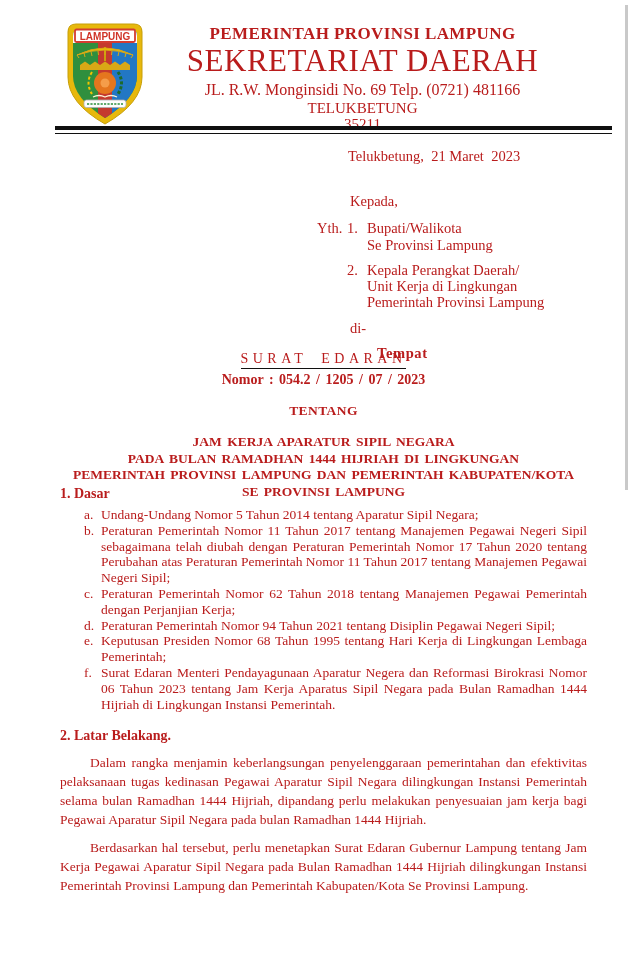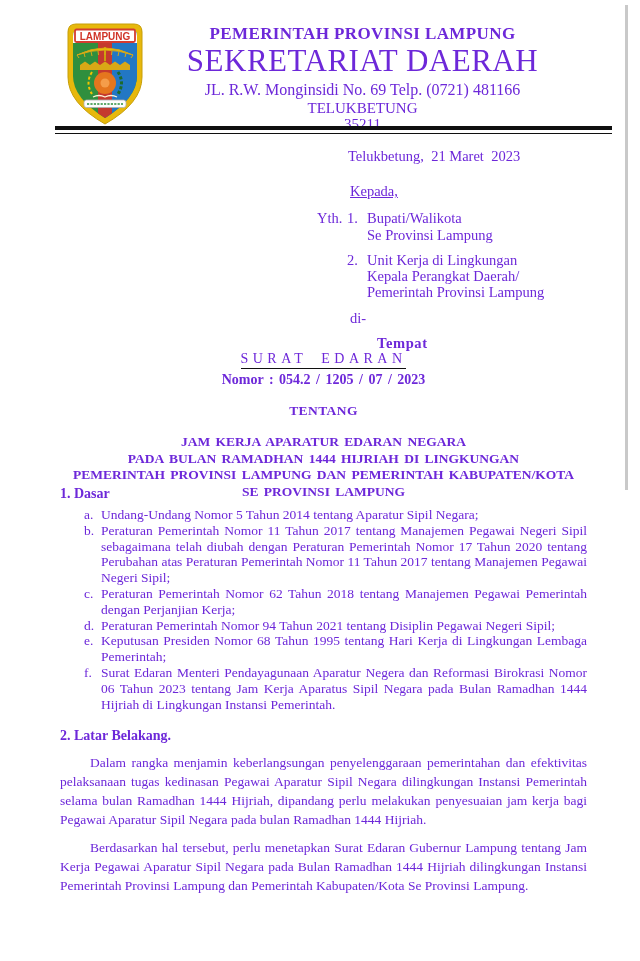--- a/index.html
+++ b/index.html
@@ -1,41 +1,41 @@
 <!DOCTYPE html>
 <html><head>
 <meta charset="utf-8">
 <style>
   html,body{margin:0;padding:0;background:#ffffff;}
   .page{
     position:relative;
     width:640px;height:961px;
     background:#ffffff;
     font-family:"Liberation Serif","DejaVu Serif",serif;
-    color:#6d28d9;
+    color:#b91c1c;
     overflow:hidden;
   }
   
   .scan-edge{position:absolute;left:625px;top:5px;width:3px;height:485px;background:#c9c9c9;}
 
   
   .logo{position:absolute;left:62px;top:21px;width:86px;height:106px;}
   .letterhead{position:absolute;left:150px;top:24px;width:425px;text-align:center;line-height:1.12;}
   .lh-line1{font-size:17px;font-weight:bold;letter-spacing:.4px;}
   .lh-line2{font-size:31px;font-weight:normal;letter-spacing:.5px;margin-top:1px;}
   .lh-line3{font-size:16px;margin-top:2px;}
   .lh-line4{font-size:15px;margin-top:1px;}
   .lh-line5{font-size:15px;}
   .rule-thick{position:absolute;left:55px;top:126px;width:557px;height:4px;background:#101010;}
   .rule-thin{position:absolute;left:55px;top:133px;width:557px;height:1px;background:#101010;}
 
   
   .recipient{position:absolute;left:317px;top:148px;width:275px;font-size:14.5px;line-height:1.12;}
   .r-date{padding-left:31px;white-space:pre;}
-  .r-kepada{padding-left:33px;margin-top:19px;text-decoration:underline;}
+  .r-kepada{padding-left:33px;margin-top:29px;}
   .r-yth{display:flex;margin-top:11px;}
   .r-yth-label{width:30px;flex:none;}
   .r-items{flex:1;}
   .r-item{display:flex;margin-bottom:9px;}
   .r-item-num{width:20px;flex:none;}
   .r-item-lines{flex:1;}
   .r-di{padding-left:33px;}
   .r-tempat{padding-left:60px;font-weight:bold;margin-top:9px;letter-spacing:.6px;}
 
   
@@ -110,37 +110,37 @@
         <div class="r-item">
           <span class="r-item-num">1.</span>
           <span class="r-item-lines">
             <div>Bupati/Walikota</div>
             <div>Se Provinsi Lampung</div>
           </span>
         </div>
         <div class="r-item">
           <span class="r-item-num">2.</span>
           <span class="r-item-lines">
+            <div>Kepala Perangkat Daerah/</div>
             <div>Unit Kerja di Lingkungan</div>
-            <div>Kepala Perangkat Daerah/</div>
             <div>Pemerintah Provinsi Lampung</div>
           </span>
         </div>
       </div>
     </div>
     <div class="r-di">di-</div>
     <div class="r-tempat">Tempat</div>
   </div>
 
   <div class="subject">
     <div><span class="s-title">SURAT EDARAN</span></div>
     <div class="s-nomor">Nomor : 054.2 / 1205 / 07 / 2023</div>
     <div class="s-tentang">TENTANG</div>
     <div class="s-judul">
-      <div>JAM KERJA APARATUR EDARAN NEGARA</div>
+      <div>JAM KERJA APARATUR SIPIL NEGARA</div>
       <div>PADA BULAN RAMADHAN 1444 HIJRIAH DI LINGKUNGAN</div>
       <div>PEMERINTAH PROVINSI LAMPUNG DAN PEMERINTAH KABUPATEN/KOTA</div>
       <div>SE PROVINSI LAMPUNG</div>
     </div>
   </div>
 
   <div class="section sec-dasar">
     <div class="sec-heading">1. Dasar</div>
     <div class="list">
       <div class="li">

